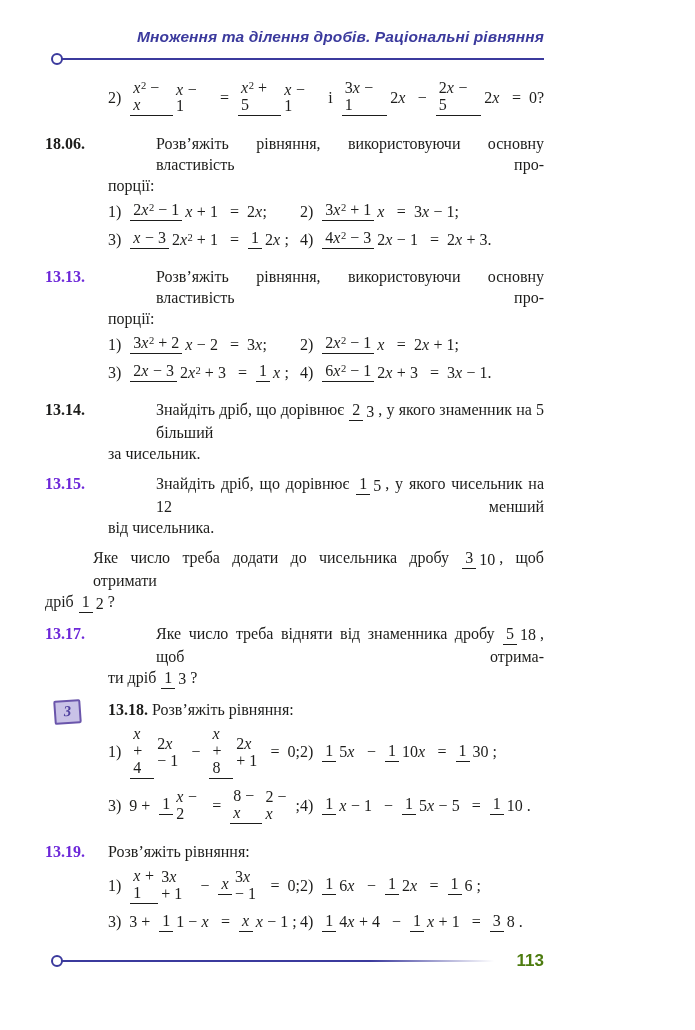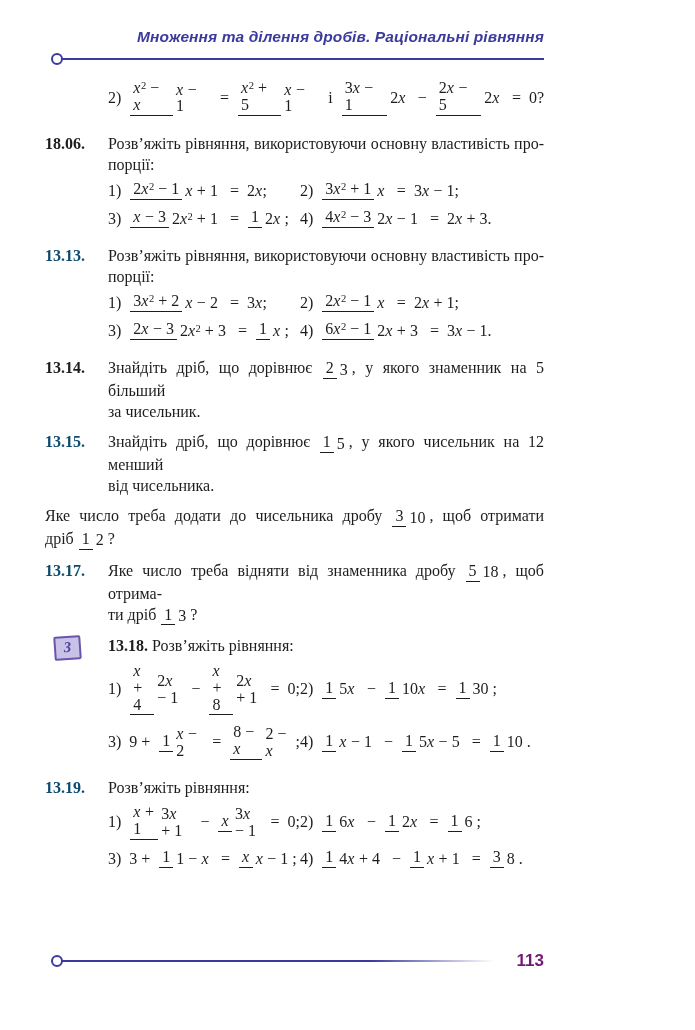--- a/index.html
+++ b/index.html
@@ -22,25 +22,25 @@
     background:#fff; flex:none; margin-left:6px; position:relative; z-index:1;
   }
   .rule-line { flex:1; height:2px; background:#3b3a9d; margin-left:-2px; }
   .rule-line.fade { background:linear-gradient(to right,#3b3a9d 70%,rgba(59,58,157,0) 98%); }
 
   
   #problems { margin-top:10px; }
   .problem-item { margin-bottom:9px; }
   .prob-row { display:flex; }
   .gutter { width:63px; flex:none; font-weight:bold; font-size:16px; line-height:1.32; }
-  .gutter.accent { color:#0c4a6e; }
+  .gutter.accent { color:#6d28d9; }
   .inline-number { font-weight:bold; white-space:pre; }
   .body { flex:1; font-size:16px; min-width:0; }
   .line { line-height:1.32; }
-  .line.j { text-align:justify; text-align-last:justify; }
+  .line.j { text-align:justify; text-align-last:justify;margin-left:48px; }
   .line .frac { vertical-align:middle; }
 
   .eq-row { display:grid; grid-template-columns:192px 1fr; margin:5px 0 7px 0; align-items:center; }
   .eq-row.single { grid-template-columns:1fr; }
   .eq-cell { display:flex; align-items:center; font-size:16px; }
   .eq-cell .mtx, .eq-cell .wtx { white-space:pre; }
 
   .frac { display:inline-flex; align-items:center; line-height:1.06; margin:1px 1px; }
   .frac .num { display:block; padding:0 3px 1px; border-bottom:1.3px solid #1d1d1b; }
   .frac .den { display:block; padding:1px 3px 0; }
@@ -53,21 +53,21 @@
     border:2.5px solid #6a55ab; background:#c9c2e7; color:#4e3f9e; border-radius:2px;
     display:flex; align-items:center; justify-content:center;
     font-weight:bold; font-style:italic; font-size:15px;
     transform:rotate(-4deg);
   }
 
   
   .footer { position:absolute; left:45px; right:48px; top:951px; display:flex; align-items:center; }
   .page-number {
     margin-left:14px; font-family:"Liberation Sans","DejaVu Sans",sans-serif;
-    font-weight:bold; font-size:17px; color:#701a75;
+    font-weight:bold; font-size:17px; color:#4d7c0f;
   }
 </style>
 </head>
 <body>
 
 <div class="page">
   <div class="content">
 
     <header>
       <div class="header-title">Множення та ділення дробів. Раціональні рівняння</div>

